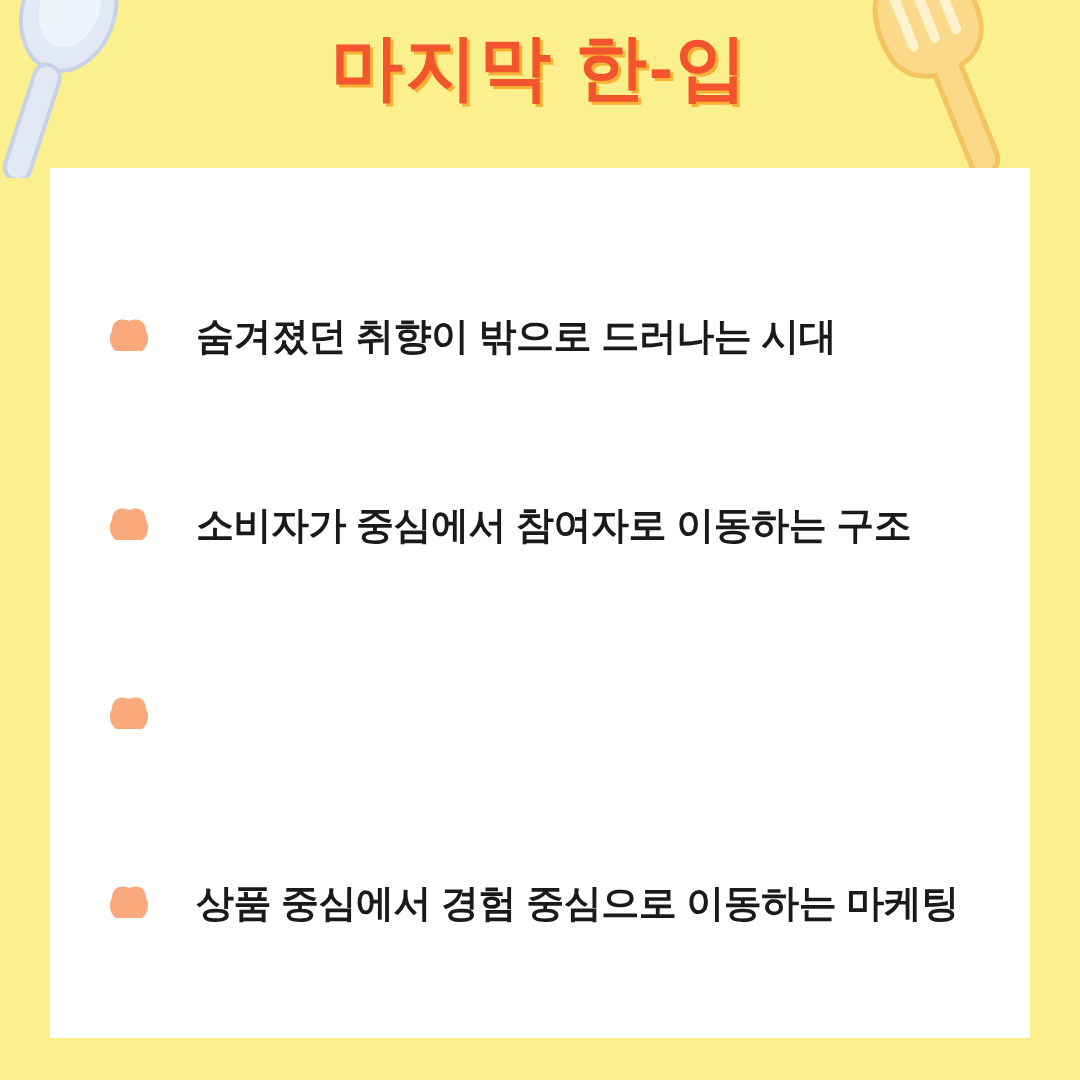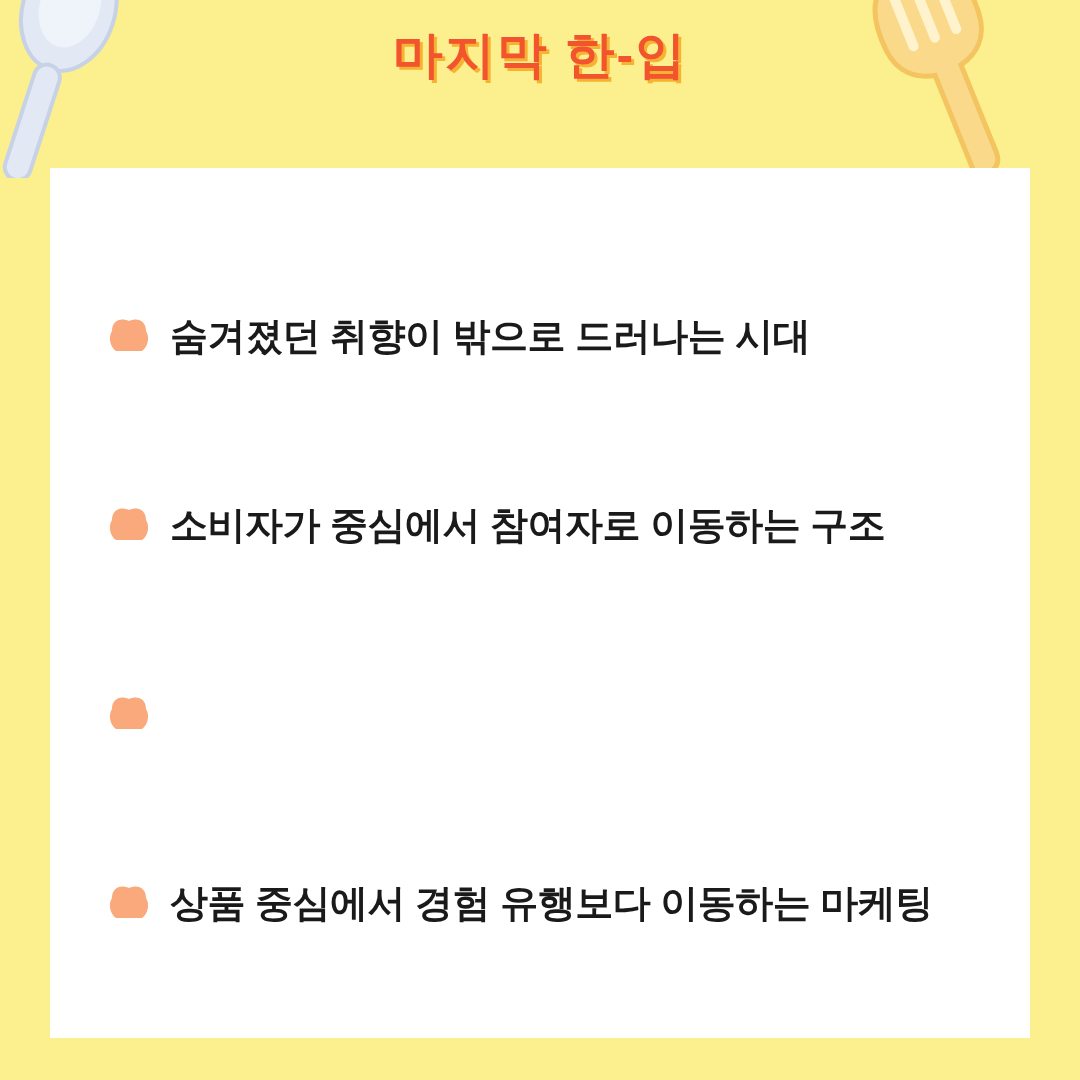--- a/index.html
+++ b/index.html
@@ -39,21 +39,21 @@
     pointer-events: none;
   }
 
   
   .title {
     position: absolute;
     top: 28px;
     left: 0;
     width: 1080px;
     text-align: center;
-    font-size: 50px;
+    font-size: 72px;
     font-weight: 700;
     letter-spacing: 2px;
     color: #F2542D;
     text-shadow: 3px 3px 0 #F7B233;
     line-height: 1.1;
   }
 
   
   .panel {
     position: absolute;
@@ -64,21 +64,21 @@
     background: #FFFFFF;
     box-sizing: border-box;
     padding: 52px 40px 40px 52px;
     display: flex;
     flex-direction: column;
     justify-content: flex-start;
   }
   .item {
     display: flex;
     align-items: center;
-    gap: 14px;
+    gap: 40px;
     height: 196px;
   }
   .item:nth-child(1) { margin-top: 22px; }
   .bullet {
     flex: 0 0 auto;
     width: 54px;
     height: 44px;
     position: relative;
   }
   .bullet svg { display: block; }
@@ -145,17 +145,17 @@
         </svg>
       </span>
     </div>
 
     <div class="item">
       <span class="bullet">
         <svg viewBox="0 0 54 44" width="54" height="44" xmlns="http://www.w3.org/2000/svg">
           <path d="M10 16 C10 6 18 2 27 6 C36 2 44 6 44 16 C48 22 46 32 40 36 L14 36 C8 32 6 22 10 16 Z" fill="#F9A97B"></path>
         </svg>
       </span>
-      <span class="item-text">상품 중심에서 경험 유행보다 이동하는 마케팅</span>
+      <span class="item-text">상품 중심에서 경험 중심으로 이동하는 마케팅</span>
     </div>
 
   </div>
 </div>
 
 </body></html>

